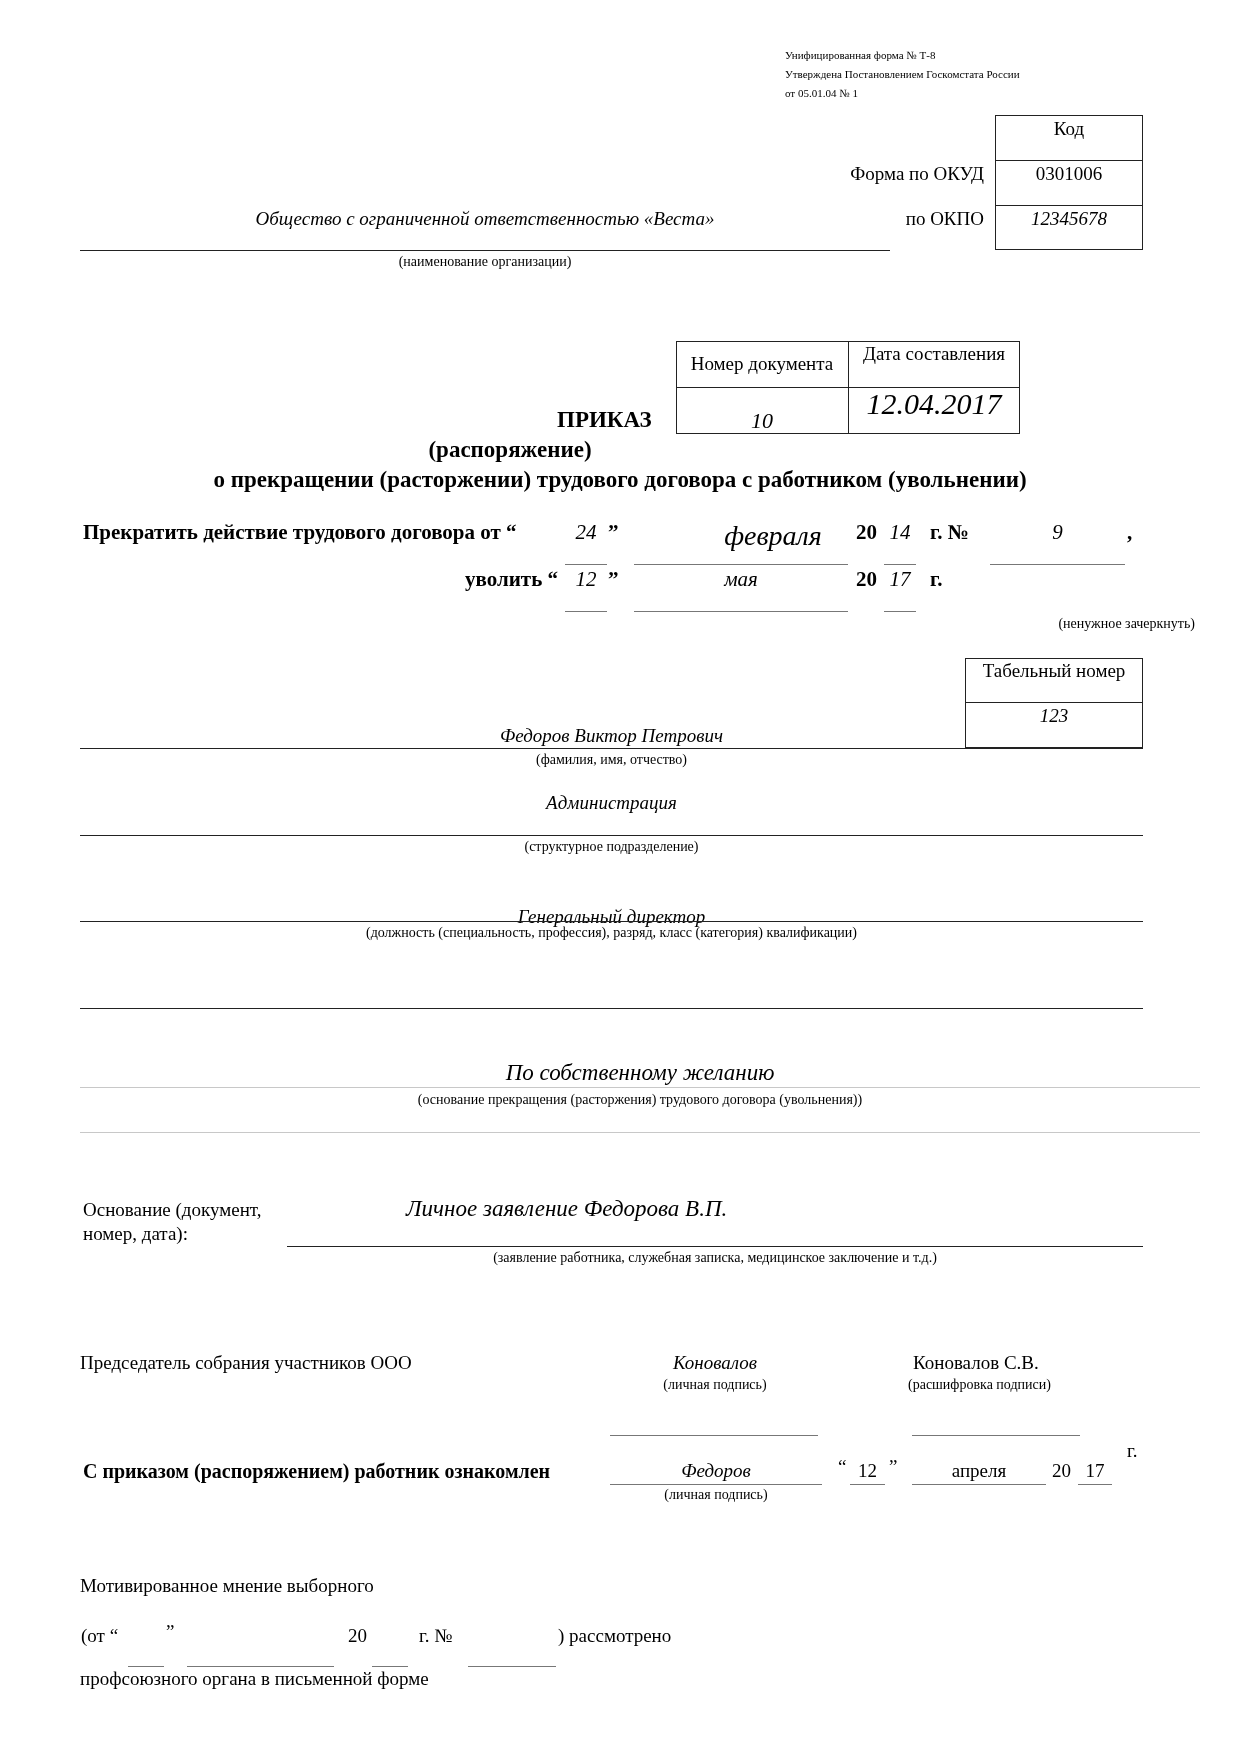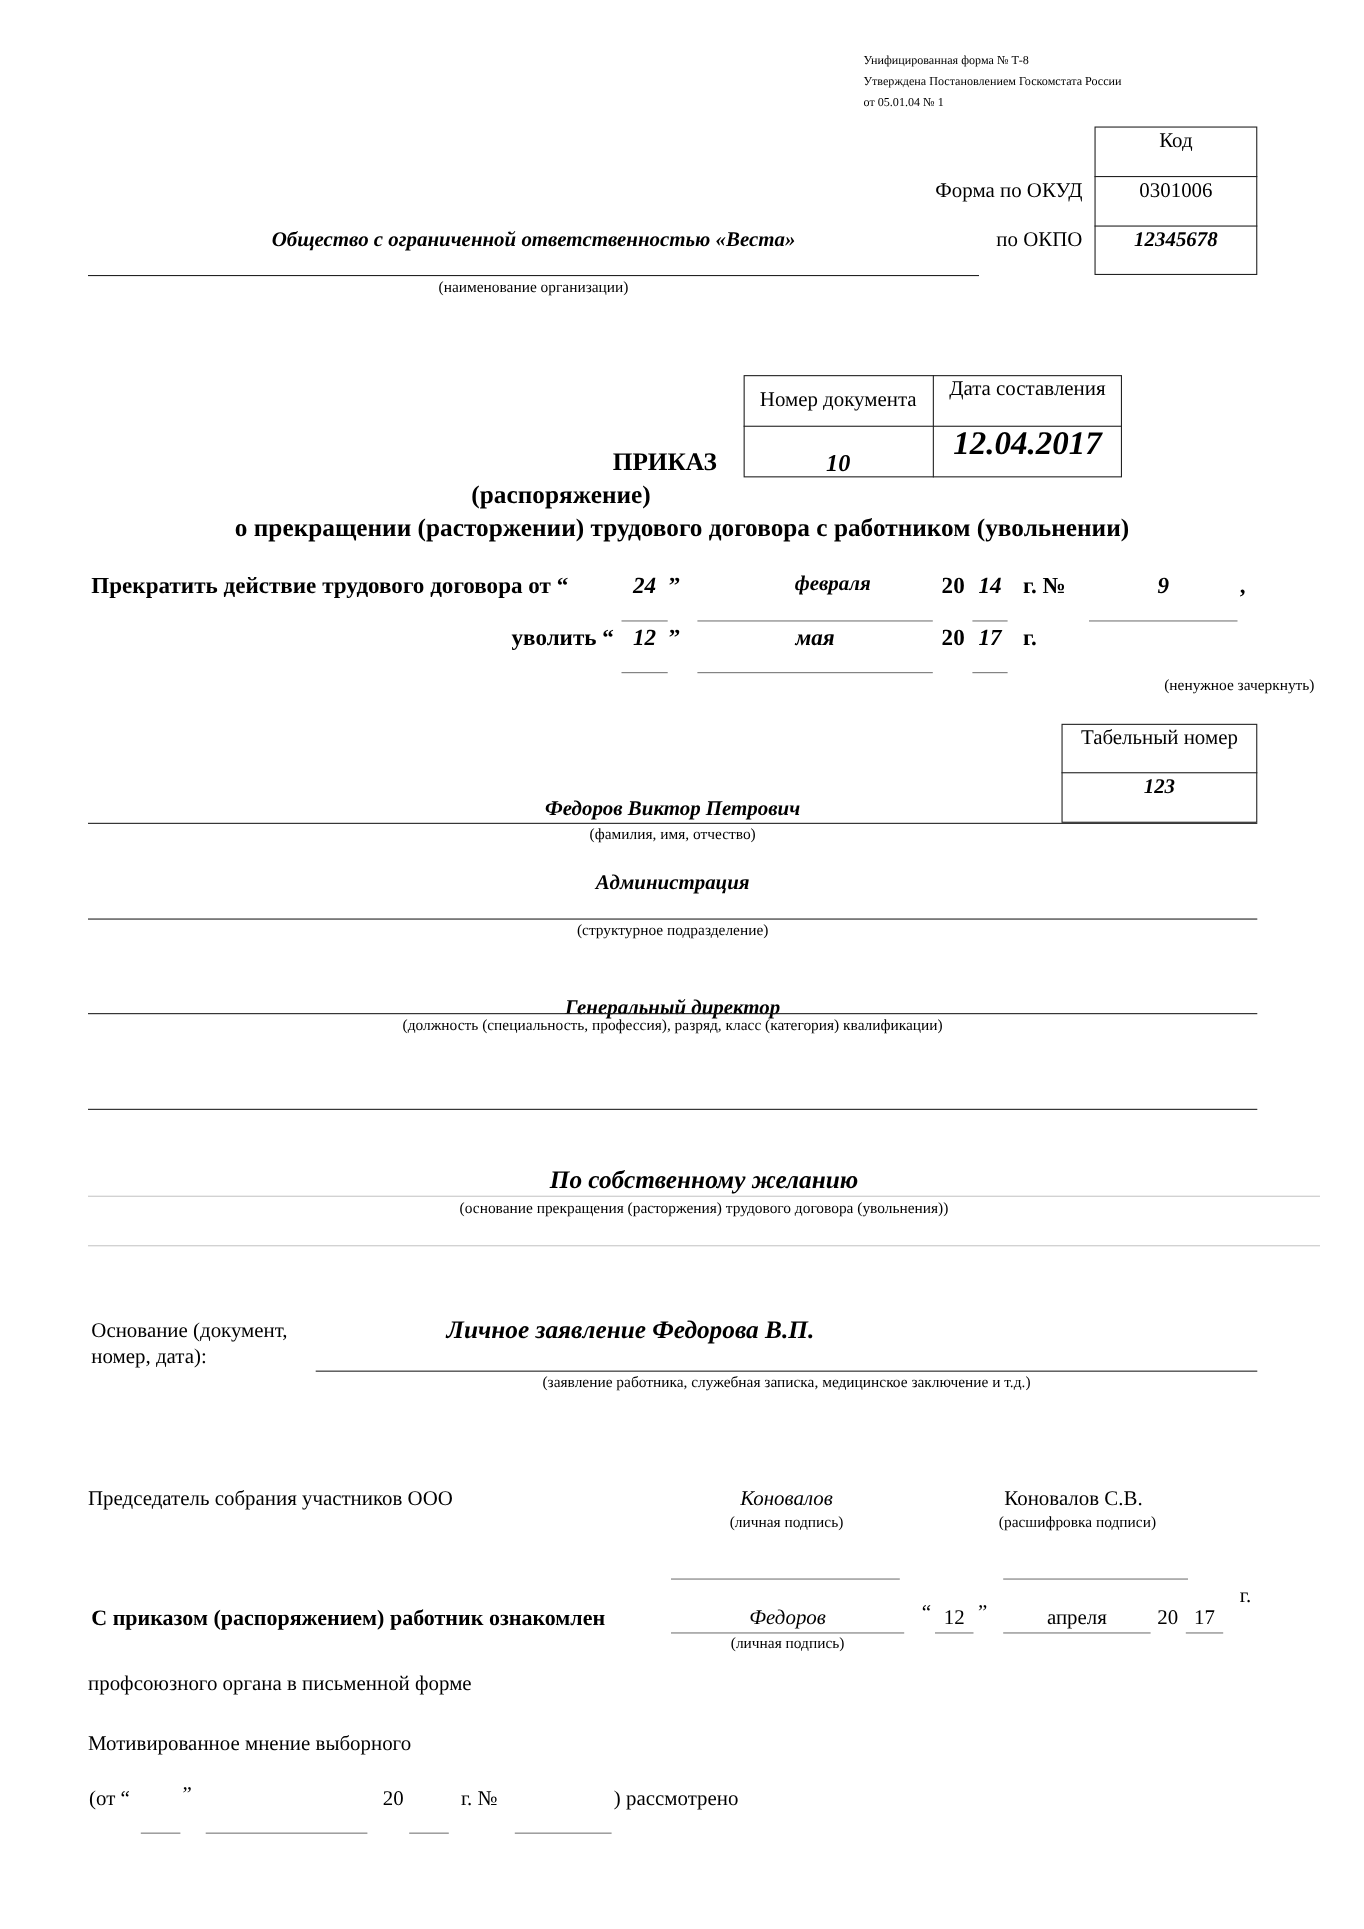--- a/index.html
+++ b/index.html
@@ -4,21 +4,21 @@
 <style>
   html, body { margin:0; padding:0; background:#ffffff; }
   body { width:1240px; height:1754px; position:relative; overflow:hidden;
          font-family:"Liberation Serif", serif; color:#000; }
   .abs { position:absolute; white-space:nowrap; }
   .hdr { font-size:11px; line-height:19px; }
   .lbl { font-size:19px; }
   .cap { font-size:14px; }
   .it { font-style:italic; }
   .b { font-weight:bold; }
-  .bi { font-style:italic; font-weight:bold; }
+  .bi { font-style:italic; font-weight:normal; }
   .hline { position:absolute; height:0; border-top:1.5px solid #222; }
   .hline.light { border-top:1.5px solid #c8c8c8; }
   .hline.gray { border-top:1.5px solid #777; }
   .box { position:absolute; border:1.5px solid #222; box-sizing:border-box; }
   .cell { position:absolute; box-sizing:border-box; text-align:center; }
   .center { text-align:center; }
   .right { text-align:right; }
 </style>
 </head>
 <body>
@@ -51,21 +51,21 @@
 <div class="cell bi" style="left:848px; top:387px; width:172px; font-size:30px;">12.04.2017</div>
 
 <div class="abs b" style="left:557px; top:407px; font-size:23px;">ПРИКАЗ</div>
 <div class="abs b center" style="left:0; width:1020px; top:437px; font-size:23px;">(распоряжение)</div>
 <div class="abs b center" style="left:0; width:1240px; top:467px; font-size:23px;">о прекращении (расторжении) трудового договора с работником (увольнении)</div>
 
 <div class="abs b" style="left:83px; top:520px; font-size:21px;">Прекратить действие трудового договора от “</div>
 <div class="abs bi center" style="left:565px; width:42px; top:520px; font-size:21px;">24</div>
 <div class="hline gray" style="left:565px; top:564px; width:42px;"></div>
 <div class="abs b" style="left:608px; top:520px; font-size:21px;">”</div>
-<div class="abs bi center" style="left:650px; width:214px; top:520px; font-size:19px;">февраля</div>
+<div class="abs bi center" style="left:666px; width:214px; top:520px; font-size:28px;">февраля</div>
 <div class="hline gray" style="left:634px; top:564px; width:214px;"></div>
 <div class="abs b" style="left:856px; top:520px; font-size:21px;">20</div>
 <div class="abs bi center" style="left:884px; width:32px; top:520px; font-size:21px;">14</div>
 <div class="hline gray" style="left:884px; top:564px; width:32px;"></div>
 <div class="abs b" style="left:930px; top:520px; font-size:21px;">г. №</div>
 <div class="abs bi center" style="left:990px; width:135px; top:520px; font-size:21px;">9</div>
 <div class="hline gray" style="left:990px; top:564px; width:135px;"></div>
 <div class="abs b" style="left:1127px; top:520px; font-size:21px;">,</div>
 
 <div class="abs b right" style="left:300px; width:258px; top:567px; font-size:21px;">уволить “</div>
@@ -127,21 +127,21 @@
 <div class="hline gray" style="left:850px; top:1484px; width:35px;"></div>
 <div class="abs lbl" style="left:889px; top:1456px;">”</div>
 <div class="abs lbl center" style="left:912px; width:134px; top:1460px;">апреля</div>
 <div class="hline gray" style="left:912px; top:1484px; width:134px;"></div>
 <div class="abs lbl" style="left:1052px; top:1460px;">20</div>
 <div class="abs lbl center" style="left:1078px; width:34px; top:1460px;">17</div>
 <div class="hline gray" style="left:1078px; top:1484px; width:34px;"></div>
 <div class="abs lbl" style="left:1127px; top:1440px;">г.</div>
 
 <div class="abs lbl" style="left:80px; top:1575px;">Мотивированное мнение выборного</div>
-<div class="abs lbl" style="left:80px; top:1520px;">профсоюзного органа в письменной форме</div>
+<div class="abs lbl" style="left:80px; top:1668px;">профсоюзного органа в письменной форме</div>
 <div class="abs lbl" style="left:81px; top:1625px;">(от “</div>
 <div class="hline gray" style="left:128px; top:1666px; width:36px;"></div>
 <div class="abs lbl" style="left:166px; top:1621px;">”</div>
 <div class="hline gray" style="left:187px; top:1666px; width:147px;"></div>
 <div class="abs lbl" style="left:348px; top:1625px;">20</div>
 <div class="hline gray" style="left:372px; top:1666px; width:36px;"></div>
 <div class="abs lbl" style="left:419px; top:1625px;">г. №</div>
 <div class="hline gray" style="left:468px; top:1666px; width:88px;"></div>
 <div class="abs lbl" style="left:558px; top:1625px;">) рассмотрено</div>
 

